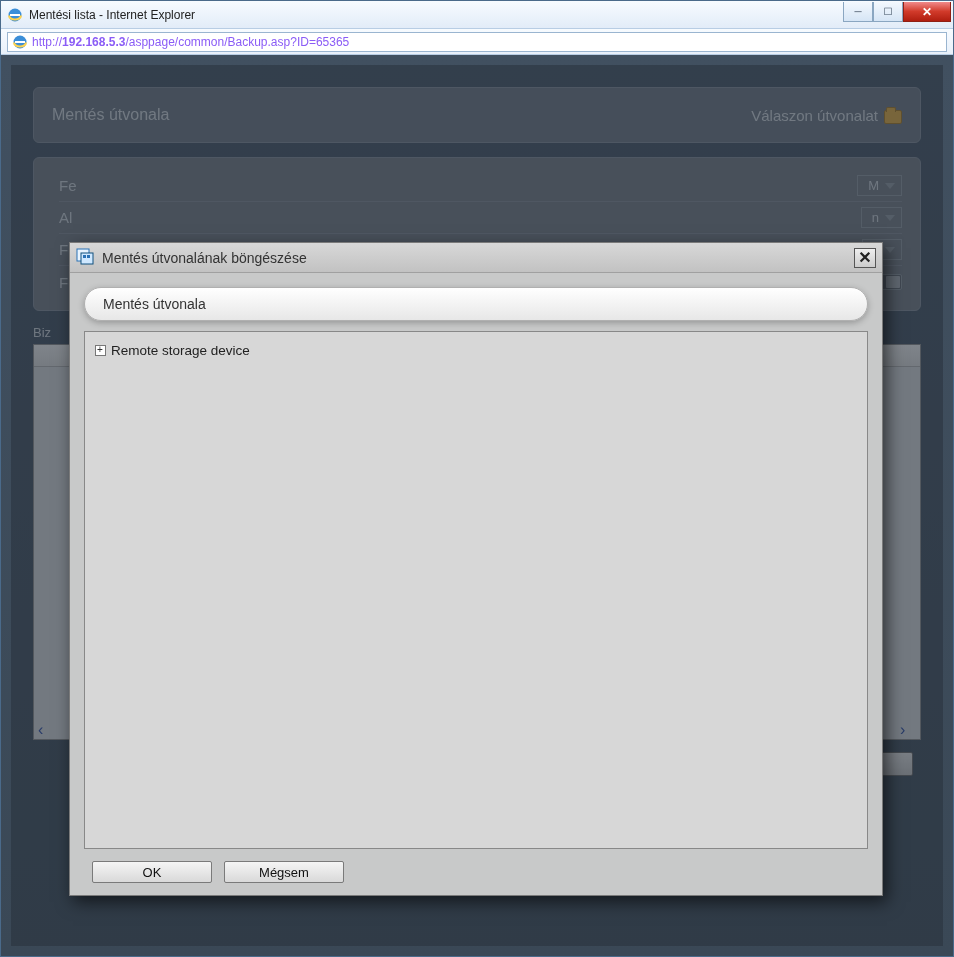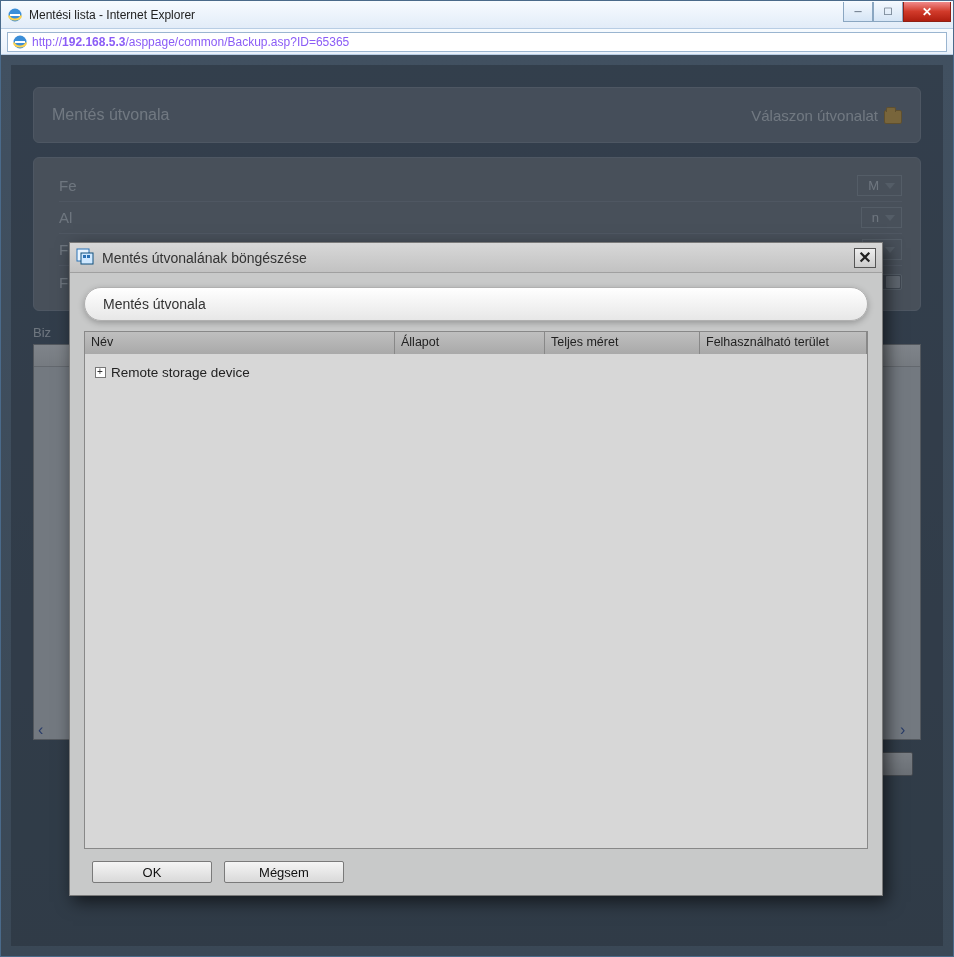--- a/index.html
+++ b/index.html
@@ -242,26 +242,20 @@
         <div class="mclose">
           <span>✕</span>
         </div>
       </div>
 
       <div class="modal-path">
         <span>Mentés útvonala</span>
       </div>
 
       <div class="modal-list">
-        <div class="mlhdr">
-          <div class="c-name">Név</div>
-          <div class="c-state">Állapot</div>
-          <div class="c-size">Teljes méret</div>
-          <div class="c-avail">Felhasználható terület</div>
-        </div>
         <div class="mlbody">
           <div class="tree-row">
             <span class="tree-conn">
               <span class="expander">+</span>
             </span>
             <span>Remote storage device</span>
           </div>
         </div>
       </div>
 

